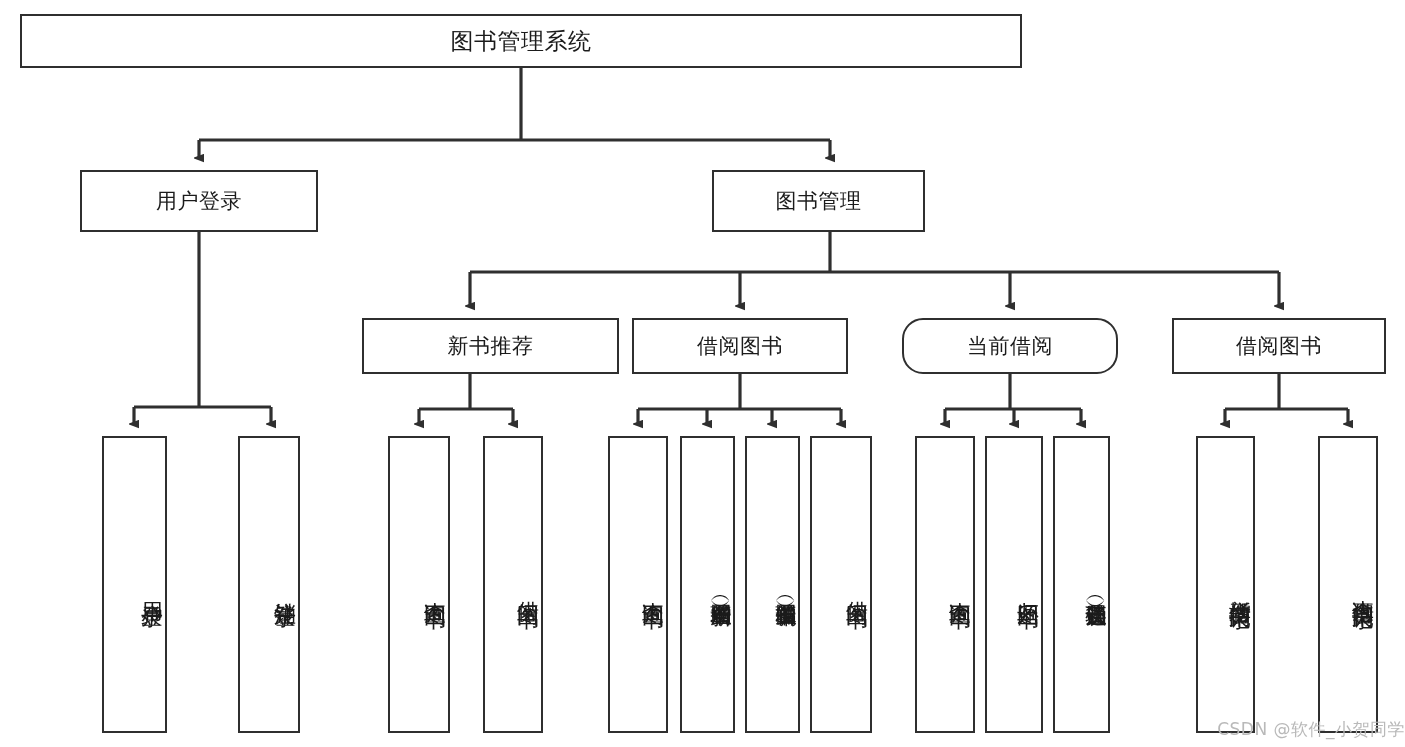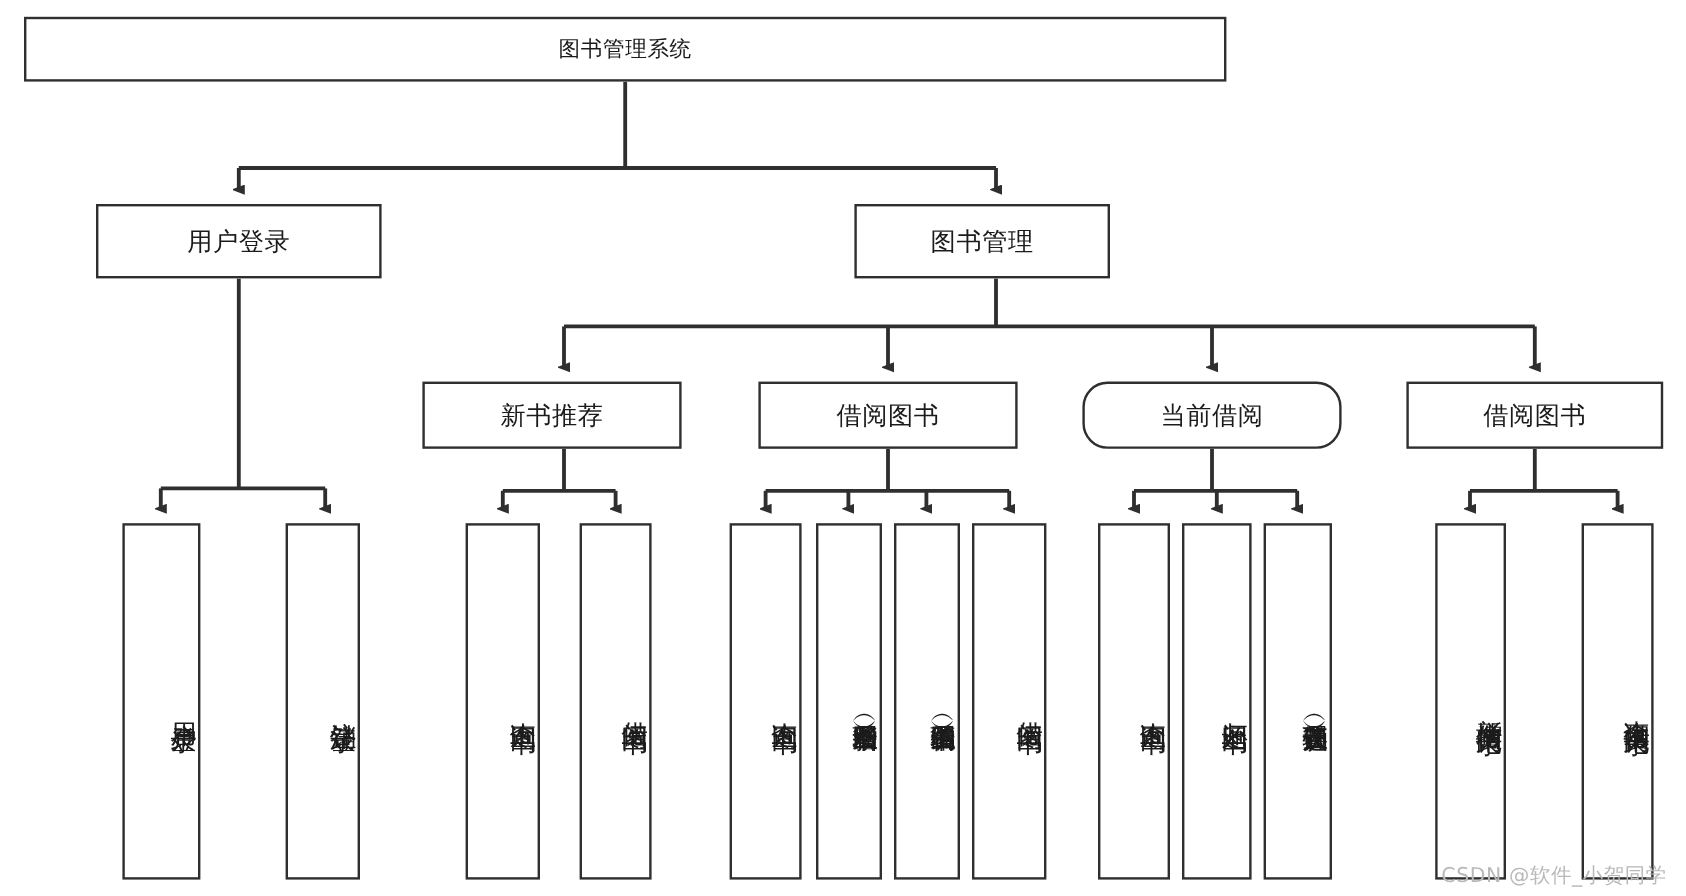--- a/index.html
+++ b/index.html
@@ -22,21 +22,21 @@
     box-sizing: border-box;
     border: 2.5px solid #2f2f2f;
     background: #ffffff;
     display: flex;
     align-items: center;
     justify-content: center;
     color: #1b1b1b;
     letter-spacing: 0.5px;
   }
   .node.title {
-    font-size: 18px;
+    font-size: 23px;
   }
   .node.lvl2 {
     font-size: 21px;
   }
   .node.lvl3 {
     font-size: 21px;
   }
   .node.leaf {
     writing-mode: vertical-rl;
     text-orientation: upright;
@@ -55,21 +55,21 @@
   svg.edges {
     position: absolute;
     left: 0;
     top: 0;
     width: 1405px;
     height: 747px;
     pointer-events: none;
   }
   .watermark {
     position: absolute;
-    right: 16px;
+    right: 0;
     bottom: 6px;
     font-size: 17px;
     color: #b9b9b9;
     letter-spacing: 0.5px;
     white-space: nowrap;
   }
 </style>
 </head>
 <body>
 
@@ -126,21 +126,21 @@
       <path d="M1225,409 L1225,424" marker-end="url(#arrow)"></path>
       <path d="M1348,409 L1348,424" marker-end="url(#arrow)"></path>
     </g>
   </svg>
 
   <div class="node title" style="left:20px; top:14px; width:1002px; height:54px;">图书管理系统</div>
 
   <div class="node lvl2" style="left:80px; top:170px; width:238px; height:62px;">用户登录</div>
   <div class="node lvl2" style="left:712px; top:170px; width:213px; height:62px;">图书管理</div>
 
-  <div class="node lvl3" style="left:352px; top:318px; width:216px; height:56px;">新书推荐</div>
+  <div class="node lvl3" style="left:362px; top:318px; width:257px; height:56px;">新书推荐</div>
   <div class="node lvl3" style="left:632px; top:318px; width:216px; height:56px;">借阅图书</div>
   <div class="node lvl3" style="left:902px; top:318px; width:216px; height:56px;border-radius:21px;">当前借阅</div>
   <div class="node lvl3" style="left:1172px; top:318px; width:214px; height:56px;">借阅图书</div>
 
   <div class="node leaf" style="left:102px; top:436px; width:65px; height:297px;">用户登录</div>
   <div class="node leaf" style="left:238px; top:436px; width:62px; height:297px;">注销登录</div>
   <div class="node leaf" style="left:388px; top:436px; width:62px; height:297px;">查询图书</div>
   <div class="node leaf" style="left:483px; top:436px; width:60px; height:297px;">借阅图书</div>
   <div class="node leaf" style="left:608px; top:436px; width:60px; height:297px;">查询图书</div>
   <div class="node leaf tight" style="left:680px; top:436px; width:55px; height:297px;">新增图书（管理员）</div>

